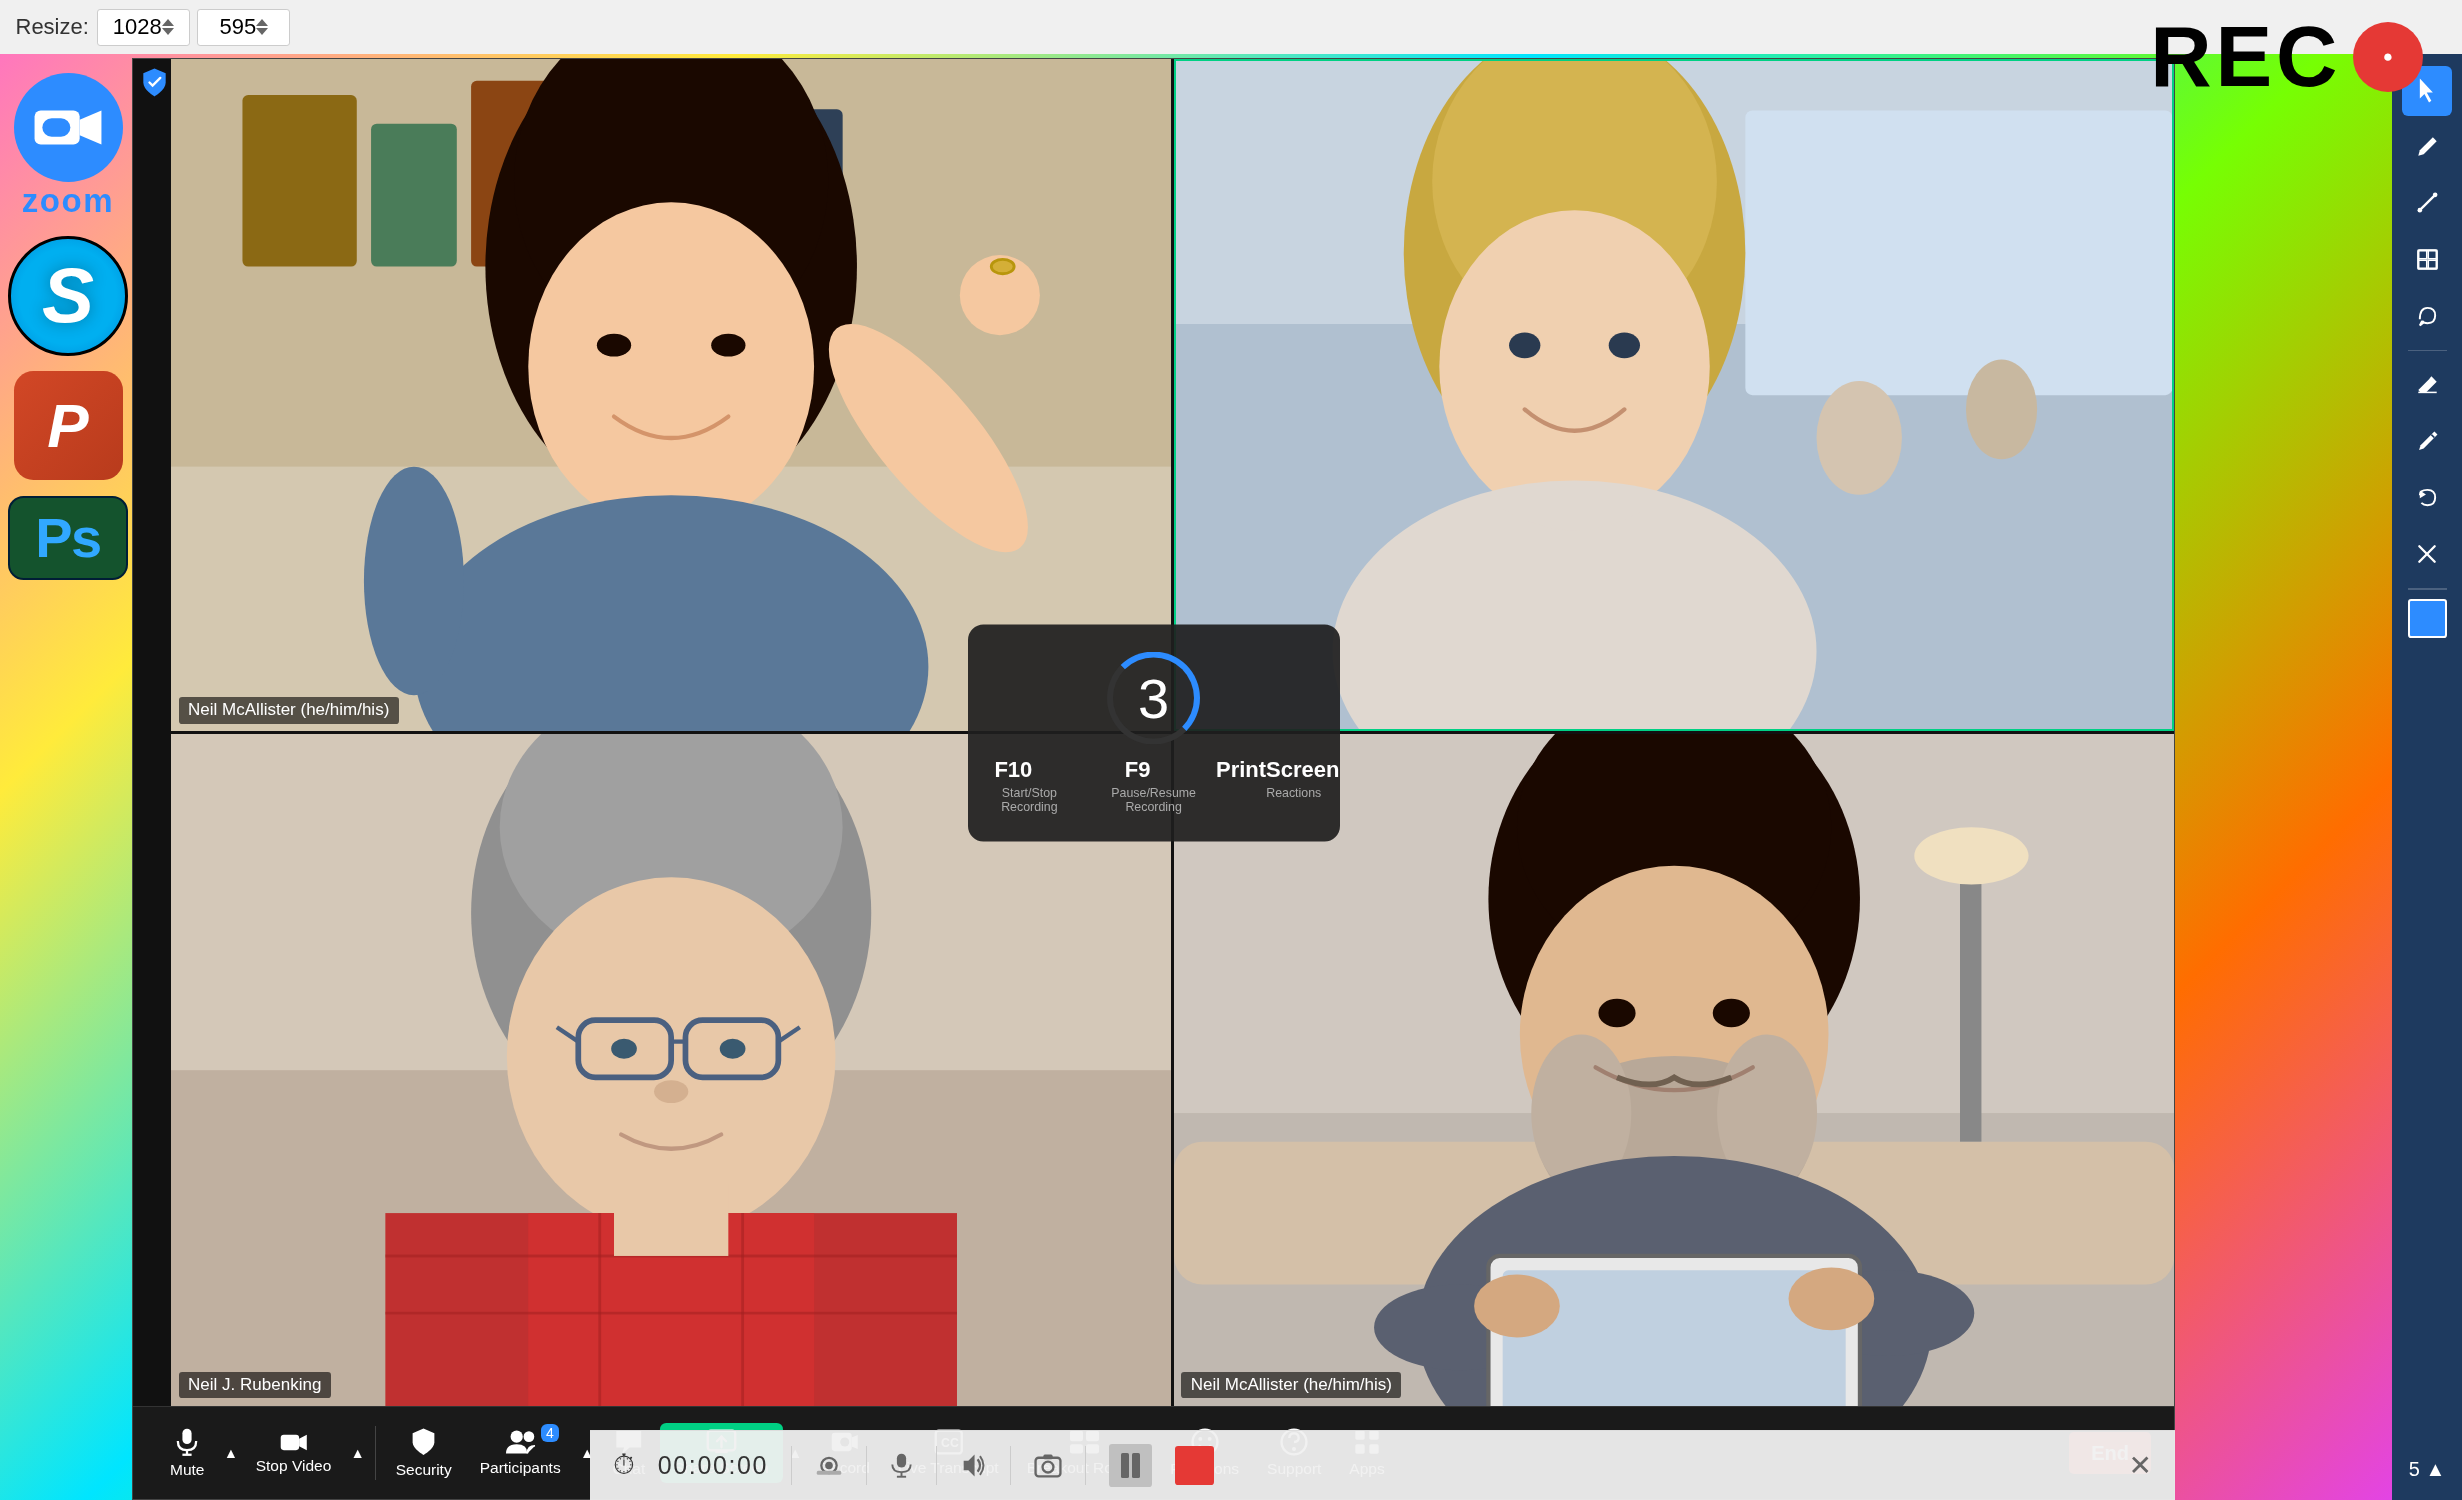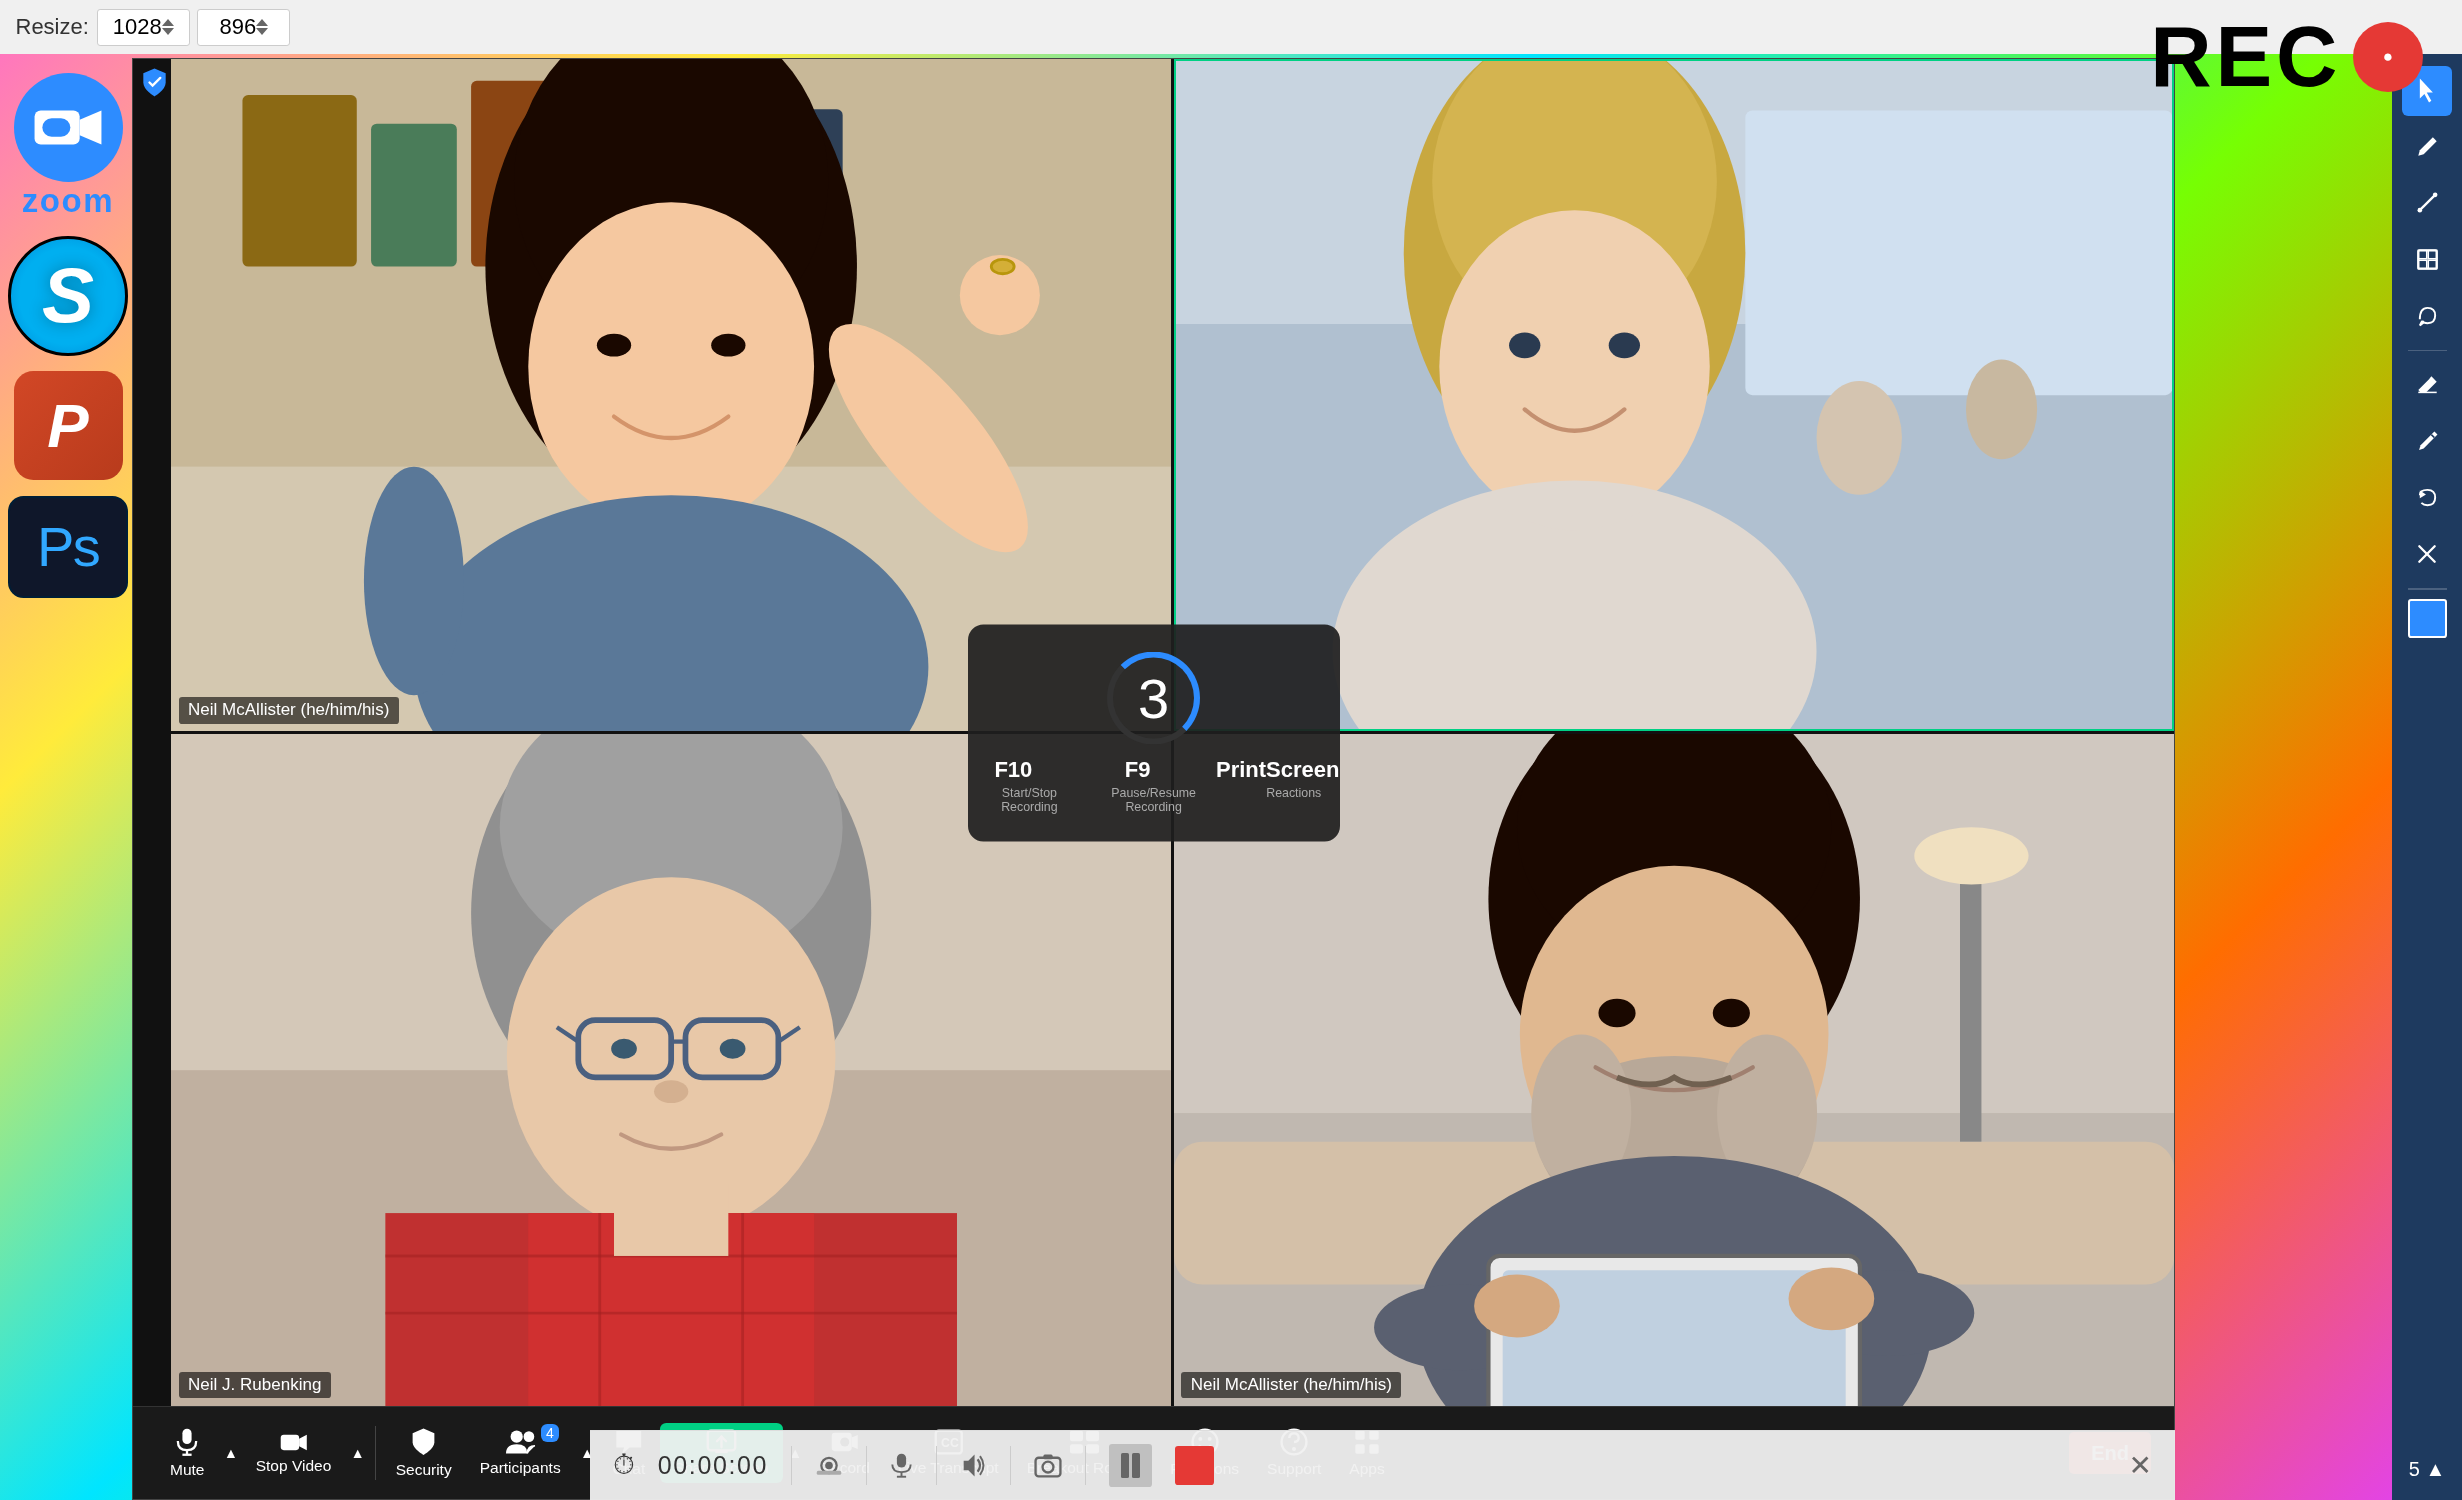--- a/index.html
+++ b/index.html
@@ -134,29 +134,29 @@
       display: flex;
       align-items: center;
       justify-content: center;
       font-size: 62px;
       font-weight: 900;
       color: white;
       font-style: italic;
     }
     .photoshop-icon {
       width: 120px;
-      height: 102px;
+      height: 84px;
       border-radius: 15.5px;
-      background: #0f172a;
+      background: #14532d;
       border: 2.3px solid #001E36;
       display: flex;
       align-items: center;
       justify-content: center;
       font-size: 56px;
-      font-weight: 400;
+      font-weight: 700;
       color: #31A8FF;
       letter-spacing: -1.6px;
     }
 
     
     .zoom-window {
       position: absolute;
       top: 58px;
       left: 132px;
       right: 287px;
@@ -491,21 +491,21 @@
 <div class="resize-bar">
   <span class="resize-label">Resize:</span>
   <div class="resize-input">
     <span>1028</span>
     <div class="resize-arrows">
       <div class="resize-arrow up"></div>
       <div class="resize-arrow down"></div>
     </div>
   </div>
   <div class="resize-input">
-    <span>896</span>
+    <span>595</span>
     <div class="resize-arrows">
       <div class="resize-arrow up"></div>
       <div class="resize-arrow down"></div>
     </div>
   </div>
 </div>
 
 <div class="rec-indicator">
   <span class="rec-text">REC</span>
   <div class="rec-dot">●</div>

